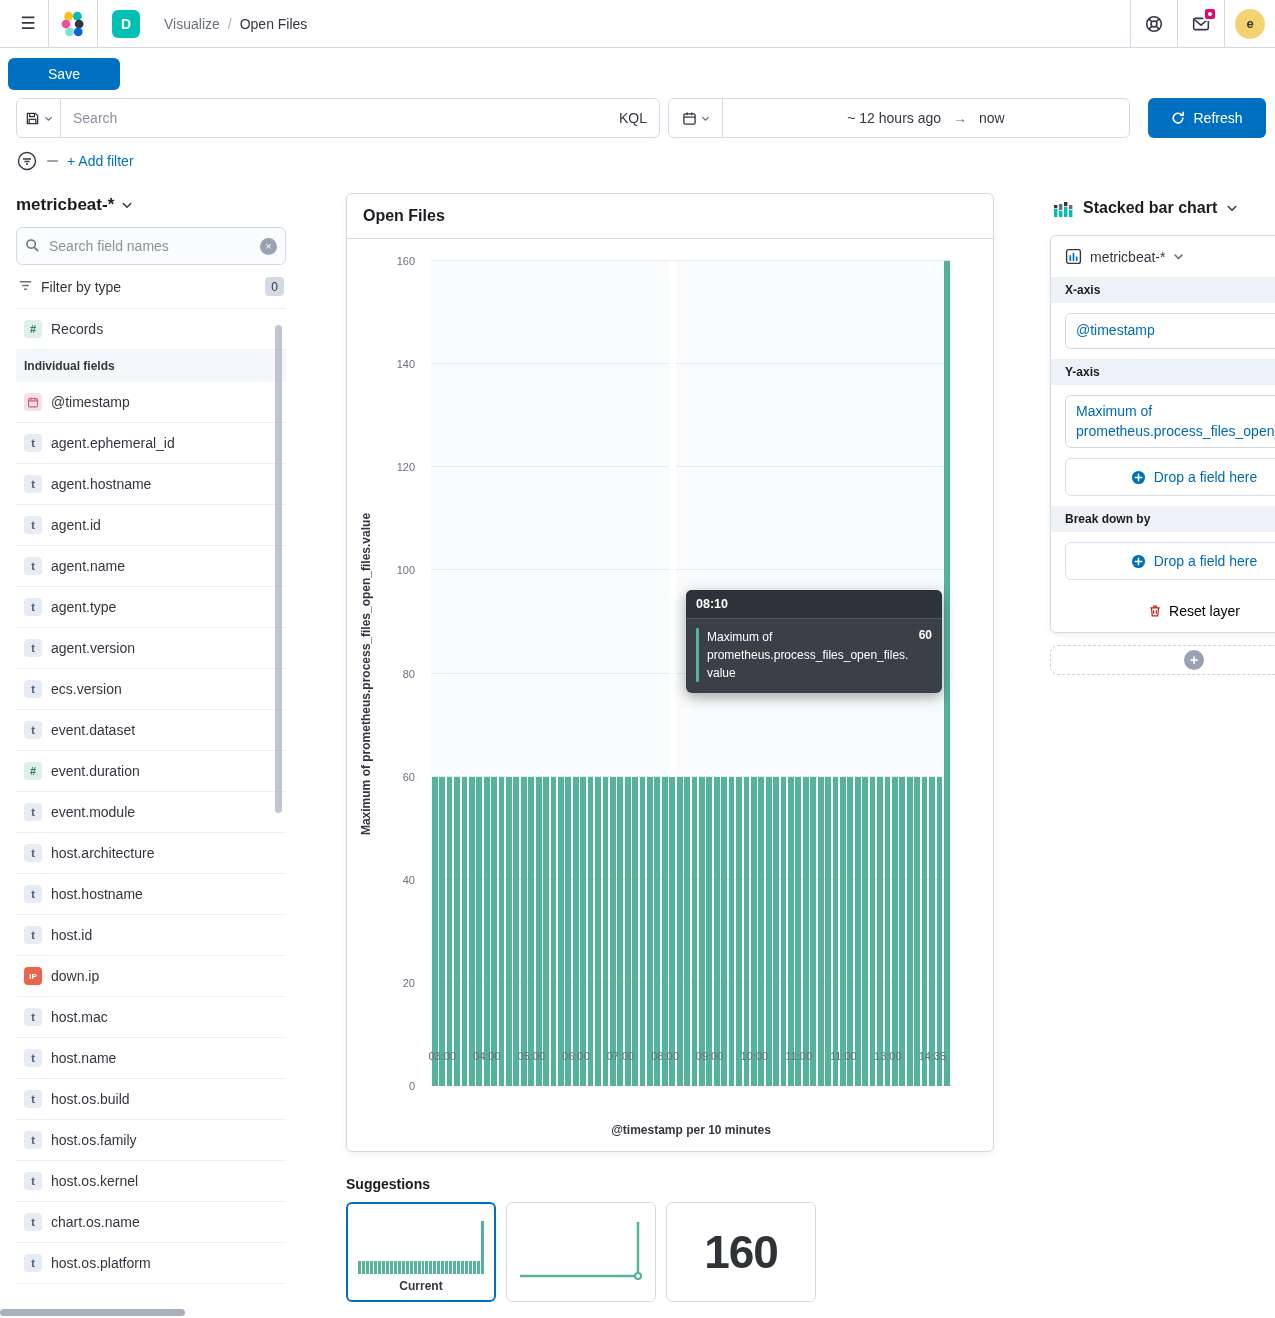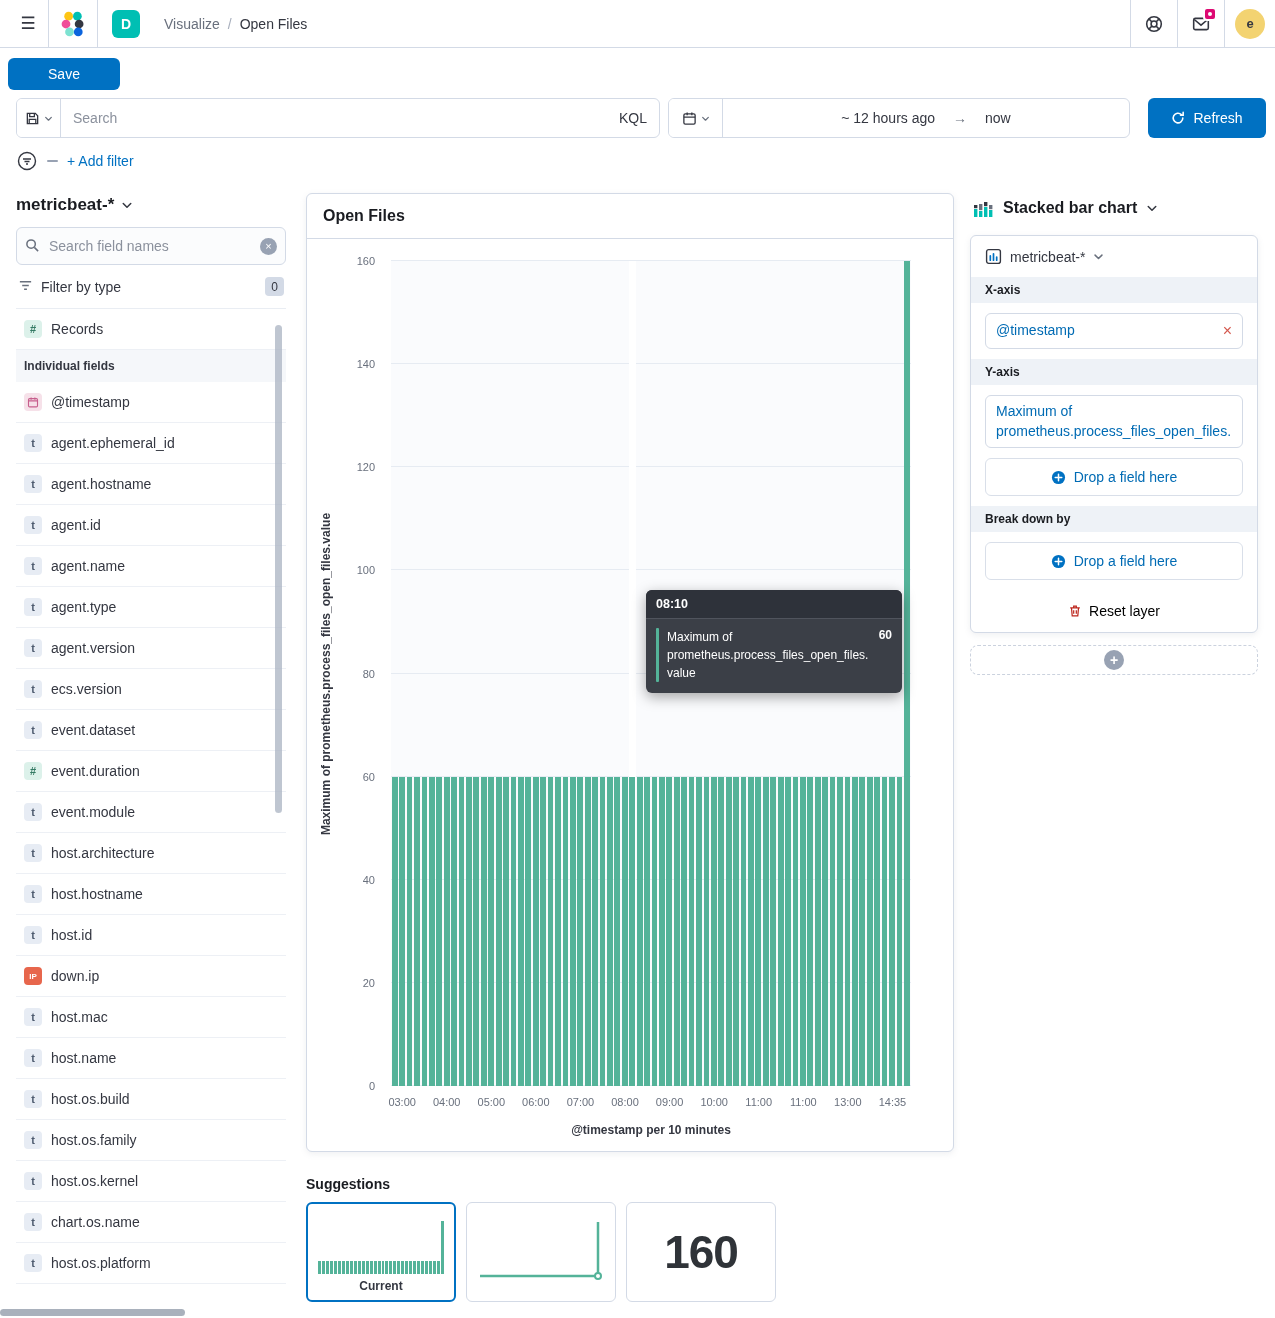--- a/index.html
+++ b/index.html
@@ -32,30 +32,30 @@
   .btn-primary { background:#0071c2; color:#fff; border:none; border-radius:6px; font-size:14px; font-weight:500; }
   .save-btn { width:112px; height:32px; }
   .query-row { display:flex; align-items:center; margin:8px 9px 0 16px; }
   .search-group { display:flex; align-items:center; width:644px; height:40px; border:1px solid #d3dae6; border-radius:6px; background:#fff; overflow:hidden; }
   .seg { height:100%; display:flex; align-items:center; justify-content:center; gap:4px; background:#fff; border:none; border-right:1px solid #d3dae6; color:#343741; }
   .seg.w44 { width:44px; } .seg.w54 { width:54px; }
   .search-group input { flex:1; border:none; outline:none; height:100%; padding:0 12px; font-size:14px; color:#343741; background:transparent; }
   input::placeholder { color:#8b919d; }
   .kql { padding:0 12px; font-size:14px; color:#343741; background:none; border:none; }
   .time-group { display:flex; margin-left:8px; width:462px; height:40px; border:1px solid #d3dae6; border-radius:6px; background:#fff; overflow:hidden; }
-  .time-display { flex:1; display:flex; align-items:center; justify-content:center; gap:18px; font-size:14px; background:none; border:none; color:#343741; }
+  .time-display { flex:1; display:flex; align-items:center; justify-content:center; gap:12px; font-size:14px; background:none; border:none; color:#343741; }
   .time-display .arrow { color:#69707d; }
   .refresh { margin-left:auto; width:118px; height:40px; display:flex; align-items:center; justify-content:center; gap:8px; }
   .filter-row { display:flex; align-items:center; gap:9px; margin:11px 16px 0; height:24px; }
   .filter-row .plainbtn { background:none; border:none; padding:0; display:flex; align-items:center; }
   .dash { width:11px; height:2px; background:#98a2b3; border-radius:1px; }
   .add-filter { color:#0071c2; font-size:14px; background:none; border:none; padding:0; }
 
   
-  .content { display:flex; align-items:flex-start; margin:20px 16px 0; }
+  .content { display:flex; align-items:flex-start; margin:20px 16px 0;gap:40px; }
 
   
   .sidebar { position:relative; width:270px; margin-right:20px; flex:none; }
   .sb-title { display:flex; align-items:center; gap:7px; font-size:17px; font-weight:700; color:#1a1c21; padding:2px 0 12px; background:none; border:none; }
   .sb-search { position:relative; margin-bottom:8px; }
   .sb-search input { width:100%; height:38px; border:1px solid #d3dae6; border-radius:6px; padding:0 30px 0 32px; font-size:14px; background:#fbfcfd; outline:none; }
   .sb-search .mag { position:absolute; left:9px; top:11px; }
   .clear { position:absolute; right:9px; top:11px; width:17px; height:17px; border-radius:50%; background:#98a2b3; color:#fff; border:none; font-size:11px; line-height:15px; padding:0; text-align:center; }
   .sb-filter { display:flex; align-items:center; gap:8px; padding:4px 2px 12px; border-bottom:1px solid #e9edf3; color:#343741; font-size:14px; }
   .count-badge { margin-left:auto; min-width:19px; height:19px; border-radius:4px; background:#d3dae6; color:#343741; font-size:12px; display:flex; align-items:center; justify-content:center; padding:0 4px; }
@@ -76,21 +76,21 @@
   .y-label { position:absolute; left:10px; top:22px; width:18px; height:825px; display:flex; align-items:center; justify-content:center; }
   .y-label span { transform:rotate(-90deg); white-space:nowrap; font-size:12px; font-weight:700; color:#343741; }
   .y-ticks { position:absolute; left:0; top:22px; width:76px; height:825px; }
   .ytick { position:absolute; right:8px; transform:translateY(50%); font-size:11px; color:#69707d; }
   .plot-area { position:absolute; left:84px; top:22px; width:520px; height:825px; background:#fafbfd; }
   .gridline { position:absolute; left:0; right:0; height:1px; background:#e6ebf2; }
   .slots { position:absolute; inset:0; display:flex; align-items:stretch; }
   .slot { flex:1; display:flex; align-items:flex-end; justify-content:center; }
   .slot.hl { background:#fff; }
   .bar { width:78%; background:#54b399; }
-  .x-ticks { position:absolute; left:84px; top:857px; width:520px; height:14px; }
+  .x-ticks { position:absolute; left:84px; top:811px; width:520px; height:14px; }
   .xtick { position:absolute; top:0; transform:translateX(-50%); font-size:11px; color:#69707d; }
   .x-title { position:absolute; left:84px; top:884px; width:520px; text-align:center; font-size:12px; font-weight:700; color:#343741; }
   .tooltip { position:absolute; left:339px; top:351px; width:256px; background:#3b3f47; border-radius:6px; color:#fff; overflow:hidden; box-shadow:0 4px 14px rgba(0,0,0,.35); z-index:10; }
   .tt-head { background:#2e323a; padding:7px 10px; font-size:12.5px; font-weight:700; border-bottom:1px solid #50545d; }
   .tt-body { display:flex; align-items:flex-start; padding:9px 10px 11px; gap:8px; }
   .stripe { width:3px; align-self:stretch; background:#54b399; border-radius:1px; flex:none; }
   .tt-label { flex:1; font-size:12px; line-height:1.5; overflow-wrap:anywhere; }
   .tt-value { font-size:12px; font-weight:700; }
 
   

